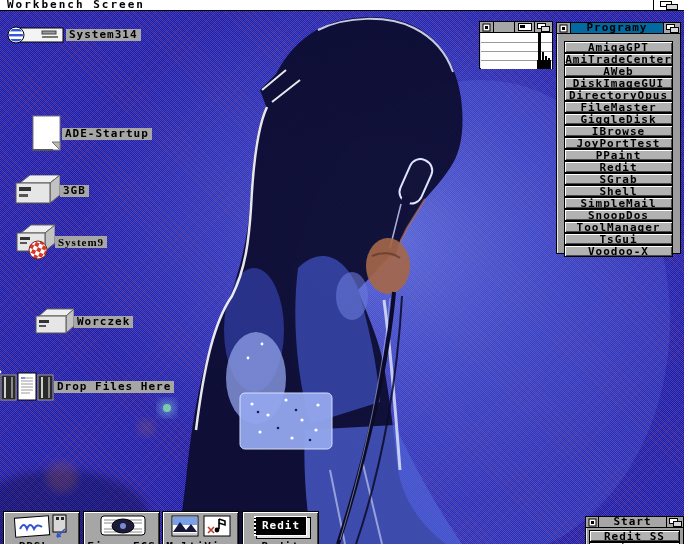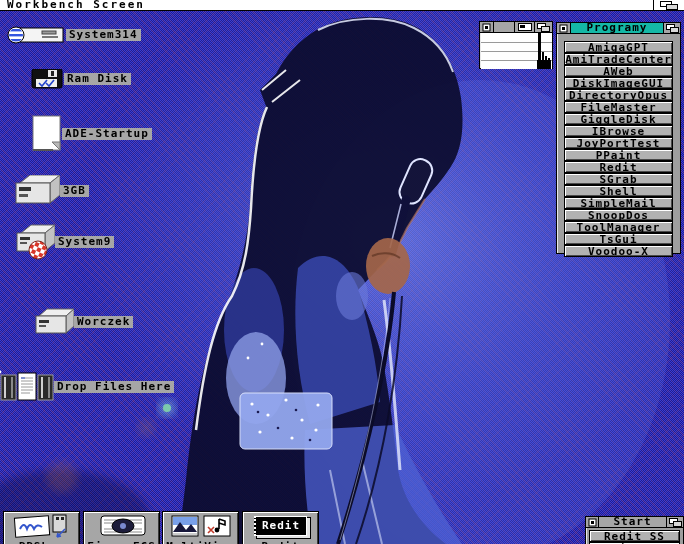--- a/index.html
+++ b/index.html
@@ -28,21 +28,21 @@
   .chip{background:#a6a6a6;color:#000;font-weight:bold;font-size:11px;line-height:12px;
     letter-spacing:1px;padding:0 3px;white-space:nowrap;}
   .art{display:block;}
   
   .win{position:absolute;background:#9e9e9e;border:1px solid #000;z-index:20;
     box-shadow:inset 1px 1px 0 #e8e8e8;}
   .w-titlebar{height:11px;display:flex;align-items:stretch;border-bottom:1px solid #000;background:#a6a6a6;}
   .w-titlebar .gad{background:#a6a6a6;height:10px;}
   .w-title{flex:1;display:flex;align-items:center;justify-content:center;font-weight:bold;
     font-size:11px;line-height:10px;letter-spacing:1px;color:#000;white-space:nowrap;}
-  .w-title.blue{background:#14b8a6;}
+  .w-title.blue{background:#0369a1;}
   .abtn{background:#b2b2b2;border:1px solid #000;
     box-shadow:inset 1px 1px 0 #fff, inset -1px -1px 0 #4a4a4a;
     display:flex;align-items:center;justify-content:center;color:#000;
     font-weight:bold;font-size:11px;letter-spacing:1px;height:12px;white-space:nowrap;}
   .pg-body{padding:7px;}
   
   .mon-content{position:absolute;left:1px;top:11px;width:71px;height:36px;background:#fff;}
   .mon-line{position:absolute;left:0;width:71px;height:1px;background:#9a9a9a;}
   .mon-bar,.mon-blk,.mon-sp{position:absolute;background:#000;}
   
@@ -155,30 +155,20 @@
           </clipPath>
         <g clip-path="url(#cdc)">
           <rect x="3" y="3" width="18" height="2.4" fill="#3355e0"></rect>
           <rect x="3" y="8" width="18" height="2.4" fill="#3355e0"></rect>
           <rect x="3" y="13" width="18" height="2.4" fill="#3355e0"></rect>
         </g>
       </svg>
       <span class="chip">System314</span>
     </div>
 
-    <div class="dicon" style="left:30px;top:58px;">
-      <svg class="art" width="34" height="20" viewBox="0 0 34 20">
-        <rect x="2" y="0" width="30" height="19" rx="2" fill="#101010" stroke="#000"></rect>
-        <rect x="18" y="1" width="9" height="7" fill="#e8e8e8"></rect>
-        <rect x="21" y="2" width="3" height="5" fill="#222"></rect>
-        <rect x="6" y="10" width="21" height="8" fill="#f0f0f0"></rect>
-        <path d="M9,14 l3,3 l5,-6 M16,14 l3,3 l5,-6" fill="none" stroke="#2244cc" stroke-width="1.6"></path>
-      </svg>
-      <span class="chip">Ram Disk</span>
-    </div>
 
     <div class="dicon" style="left:2px;top:104px;">
       <svg class="art" width="60" height="38" viewBox="0 0 60 38">
         <rect x="31" y="1" width="27" height="34" fill="#fff" stroke="#777"></rect>
         <path d="M58,35 l-8,-8 l8,0 z" fill="#b8b8b8" stroke="#777"></path>
         <path d="M31,35 h20" stroke="#555" stroke-width="2"></path>
       </svg>
       <span class="chip">ADE-Startup</span>
     </div>
 
@@ -186,21 +176,21 @@
       <svg class="art" width="46" height="32" viewBox="0 0 46 32">
         <polygon points="6,8 16,0 46,0 36,8" fill="#efefef" stroke="#666"></polygon>
         <polygon points="36,8 46,0 46,20 36,28" fill="#c2c2c2" stroke="#666"></polygon>
         <rect x="2" y="8" width="34" height="20" fill="#e6e6e6" stroke="#555"></rect>
         <rect x="5" y="12" width="12" height="4" fill="#333"></rect>
         <rect x="5" y="19" width="9" height="3" fill="#555"></rect>
       </svg>
       <span class="chip">3GB</span>
     </div>
 
-    <div class="dicon" style="left:5px;top:212px;">
+    <div class="dicon" style="left:5px;top:212px;font-family:Liberation Serif, serif;">
       <svg class="art" width="50" height="38" viewBox="0 0 50 38">
         <polygon points="16,10 26,2 50,2 40,10" fill="#efefef" stroke="#666"></polygon>
         <polygon points="40,10 50,2 50,20 40,28" fill="#c2c2c2" stroke="#666"></polygon>
         <rect x="12" y="10" width="28" height="18" fill="#e6e6e6" stroke="#555"></rect>
         <rect x="15" y="14" width="10" height="3" fill="#333"></rect>
         <rect x="15" y="19" width="7" height="2" fill="#555"></rect>
         <circle cx="33" cy="27" r="9" fill="url(#boing)" stroke="#7a2018"></circle>
       </svg>
       <span class="chip">System9</span>
     </div>

